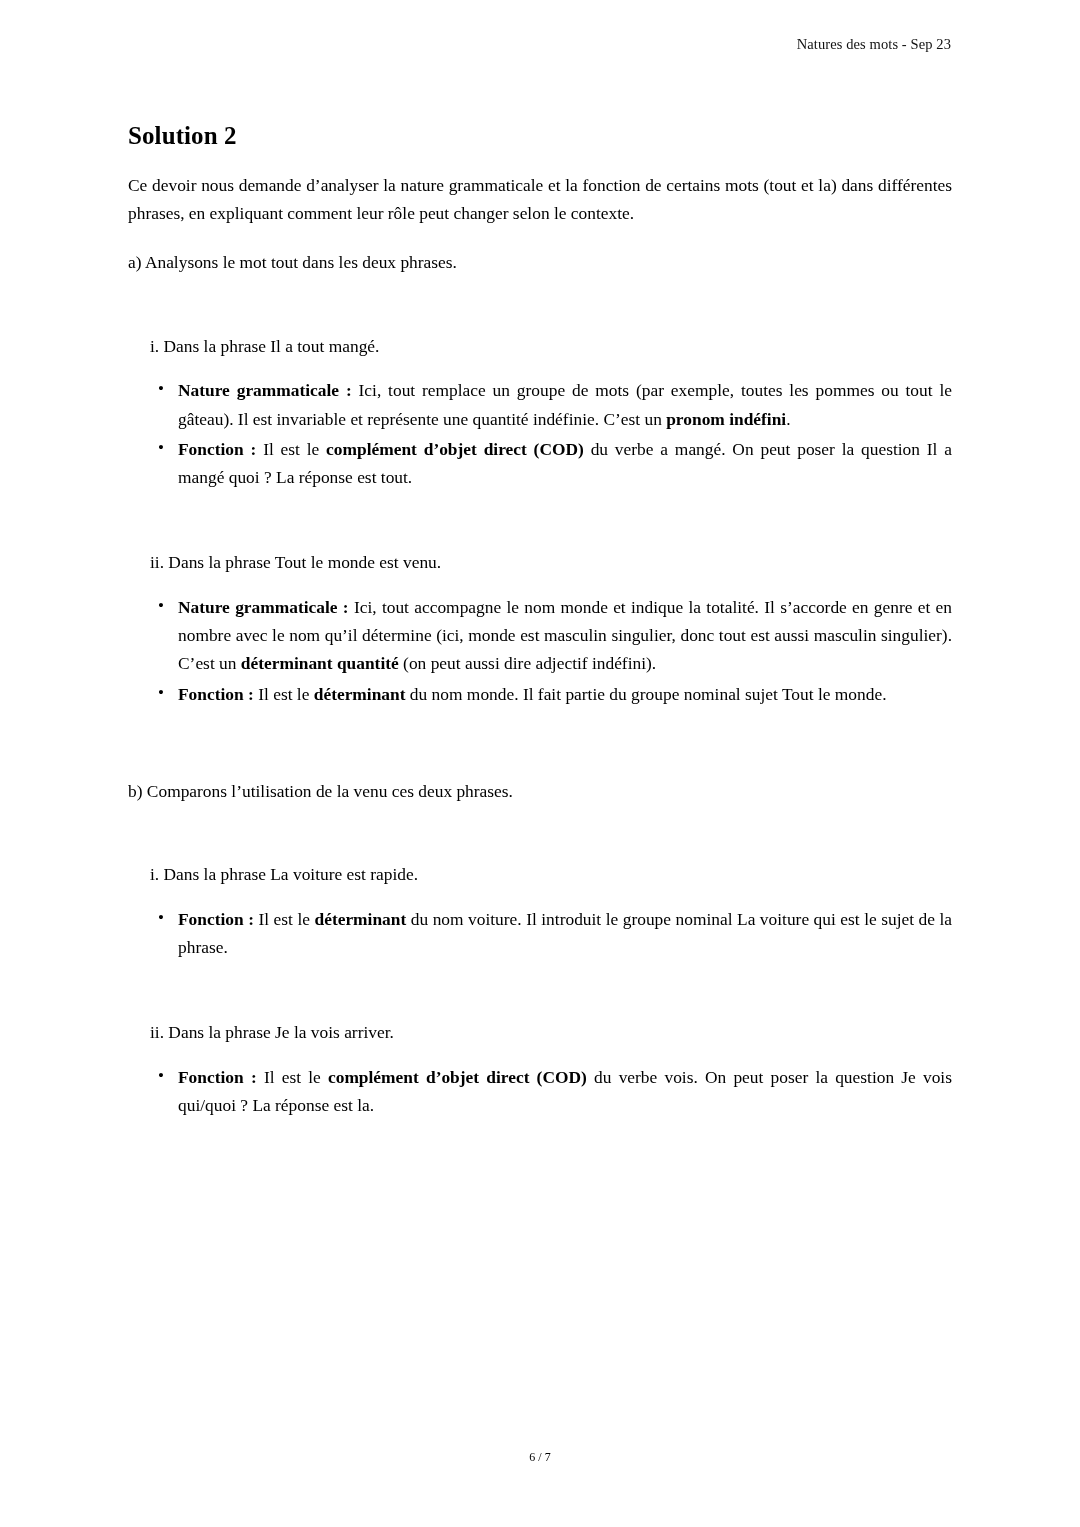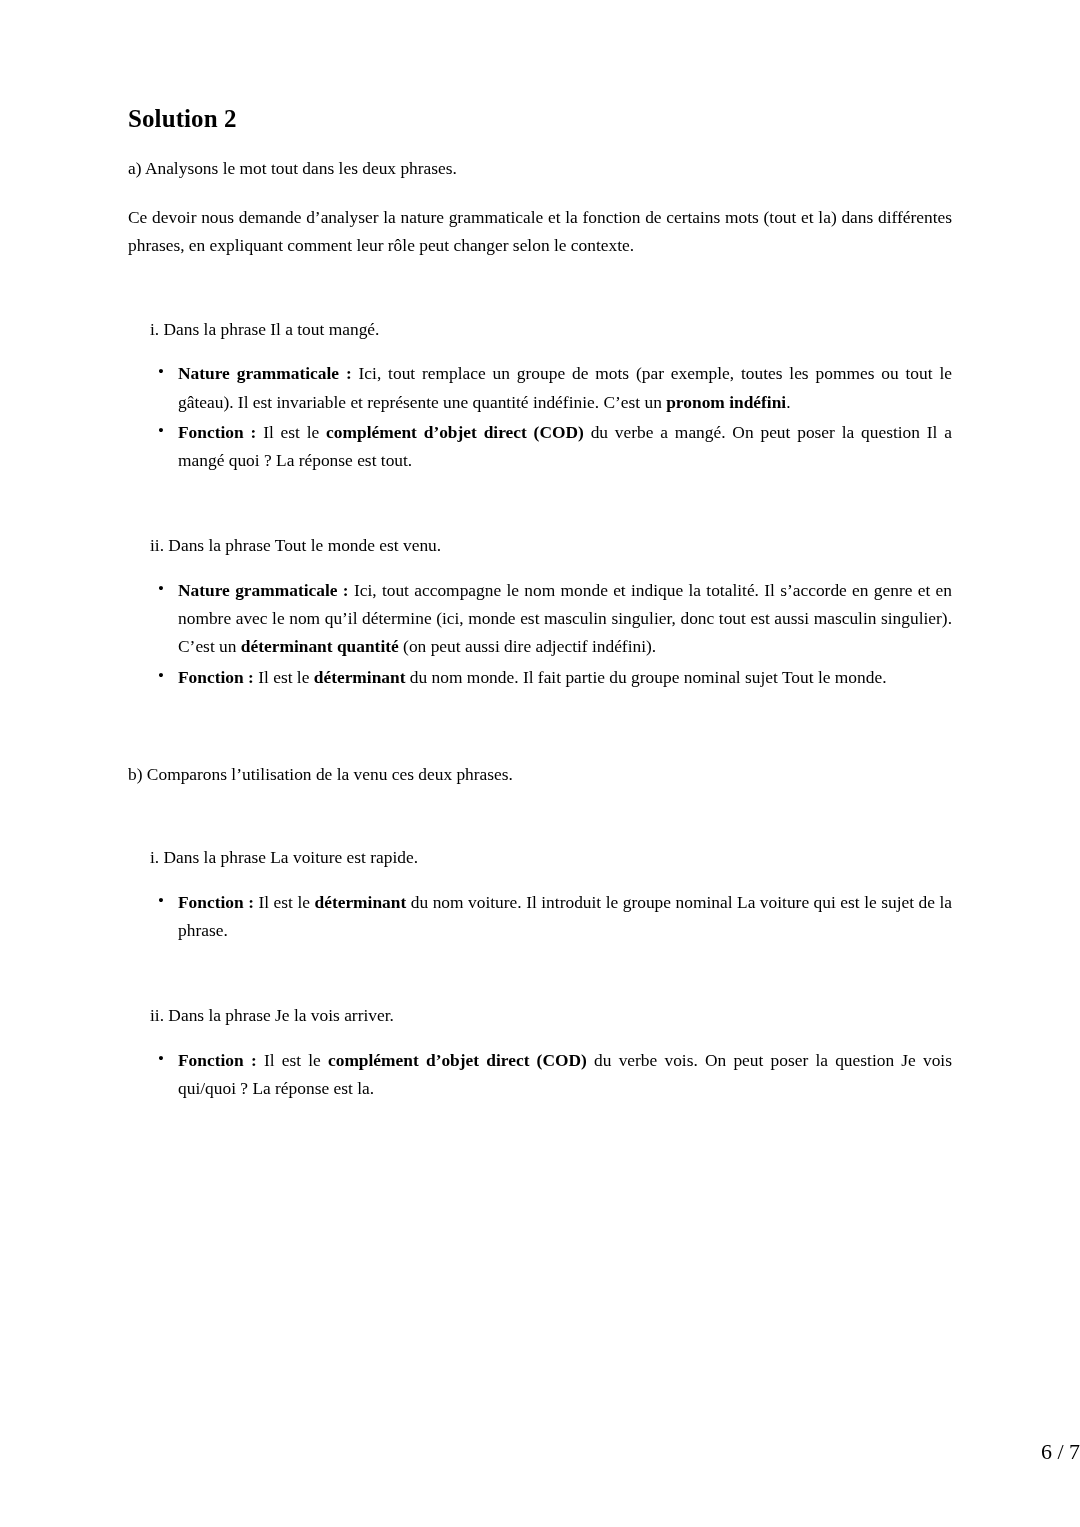--- a/index.html
+++ b/index.html
@@ -73,35 +73,36 @@
     left: 8px;
     top: -1px;
     font-size: 17px;
   }
   b, strong { font-weight: bold; }
   .footer {
     position: absolute;
     left: 0;
     right: 0;
     bottom: 62px;
-    text-align: right;
-    font-size: 22px;
+    text-align: center;
+    font-size: 12px;
   }
 </style>
 </head>
 <body>
 
 <div class="page">
 
+  <div class="running-head">Natures des mots - Sep 23</div>
 
   <h1 class="solution-title">Solution 2</h1>
 
+  <p class="body-text">Ce devoir nous demande d’analyser la nature grammaticale et la fonction de certains mots (tout et la) dans différentes phrases, en expliquant comment leur rôle peut changer selon le contexte.</p>
+
   <p class="body-text narrow">a) Analysons le mot tout dans les deux phrases.</p>
-
-  <p class="body-text">Ce devoir nous demande d’analyser la nature grammaticale et la fonction de certains mots (tout et la) dans différentes phrases, en expliquant comment leur rôle peut changer selon le contexte.</p>
 
   <div class="block-gap-large"></div>
 
   <p class="sub-head">i. Dans la phrase Il a tout mangé.</p>
 
   <ul class="bullets">
     <li>
       <b>Nature grammaticale :</b><span> Ici, tout remplace un groupe de mots (par exemple, toutes les pommes ou tout le gâteau). Il est invariable et représente une quantité indéfinie. C’est un </span><b>pronom indéfini</b><span>.</span>
     </li>
     <li>

